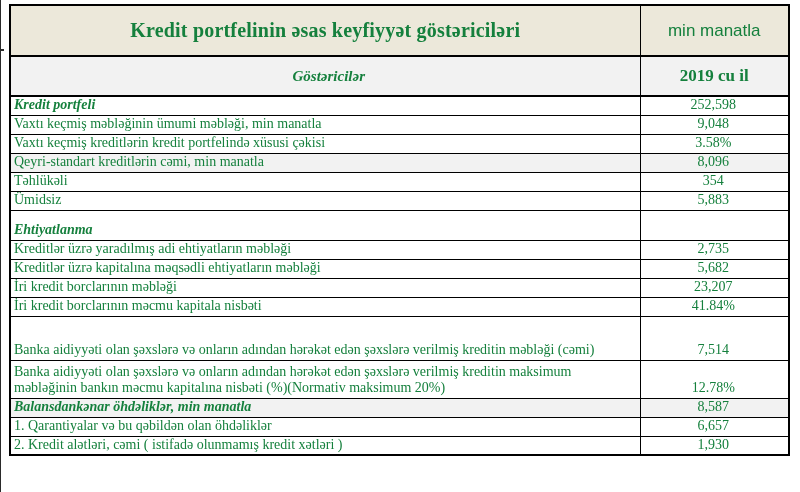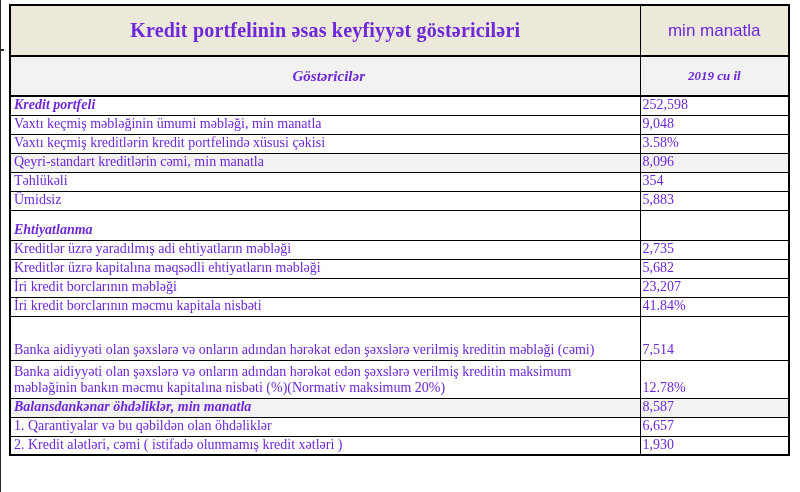--- a/index.html
+++ b/index.html
@@ -2,21 +2,21 @@
 <html><head>
 <meta charset="utf-8">
 <style>
   html, body { margin: 0; padding: 0; background: #ffffff; }
   .canvas {
     position: relative;
     width: 800px;
     height: 492px;
     background: #ffffff;
     font-family: "Liberation Serif", serif;
-    color: #6d28d9;
+    color: #15803d;
     overflow: hidden;
   }
   
   .edge-line {
     position: absolute; left: 0; top: 0;
     width: 1px; height: 492px; background: #2a2a2a;
   }
   .edge-tick {
     position: absolute; left: 0; top: 49px;
     width: 4px; height: 2px; background: #2a2a2a;
@@ -45,35 +45,35 @@
 
   
   tr.cols-row td {
     background: #F2F2F2;
     border-bottom: 2px solid #000000;
     height: 36px;
     vertical-align: middle;
     text-align: center;
   }
   td.gost-cell { font-weight: bold; font-style: italic; font-size: 15px; padding-left: 8px; }
-  td.year-cell { font-weight: bold; font-size: 13px; font-style: italic; }
+  td.year-cell { font-weight: bold; font-size: 17px; }
 
   
   tr.r { height: 19px; }
   td.lbl {
     font-size: 14px;
     line-height: 1.15;
     padding: 0 2px 1px 3px;
     vertical-align: bottom;
   }
   td.val {
     font-size: 14px;
     line-height: 1.15;
     padding: 0 4px 1px 2px;
-    text-align: left;
+    text-align: center;
     vertical-align: bottom;
   }
   tr.bold-it td.lbl { font-weight: bold; font-style: italic; }
   tr.stripe td { background: #F2F2F2; }
   tr.h30 { height: 30px; }
   tr.h44 { height: 44px; }
   tr.h38 { height: 38px; }
   tr.nowrap td.lbl { white-space: nowrap; }
 </style>
 </head>

